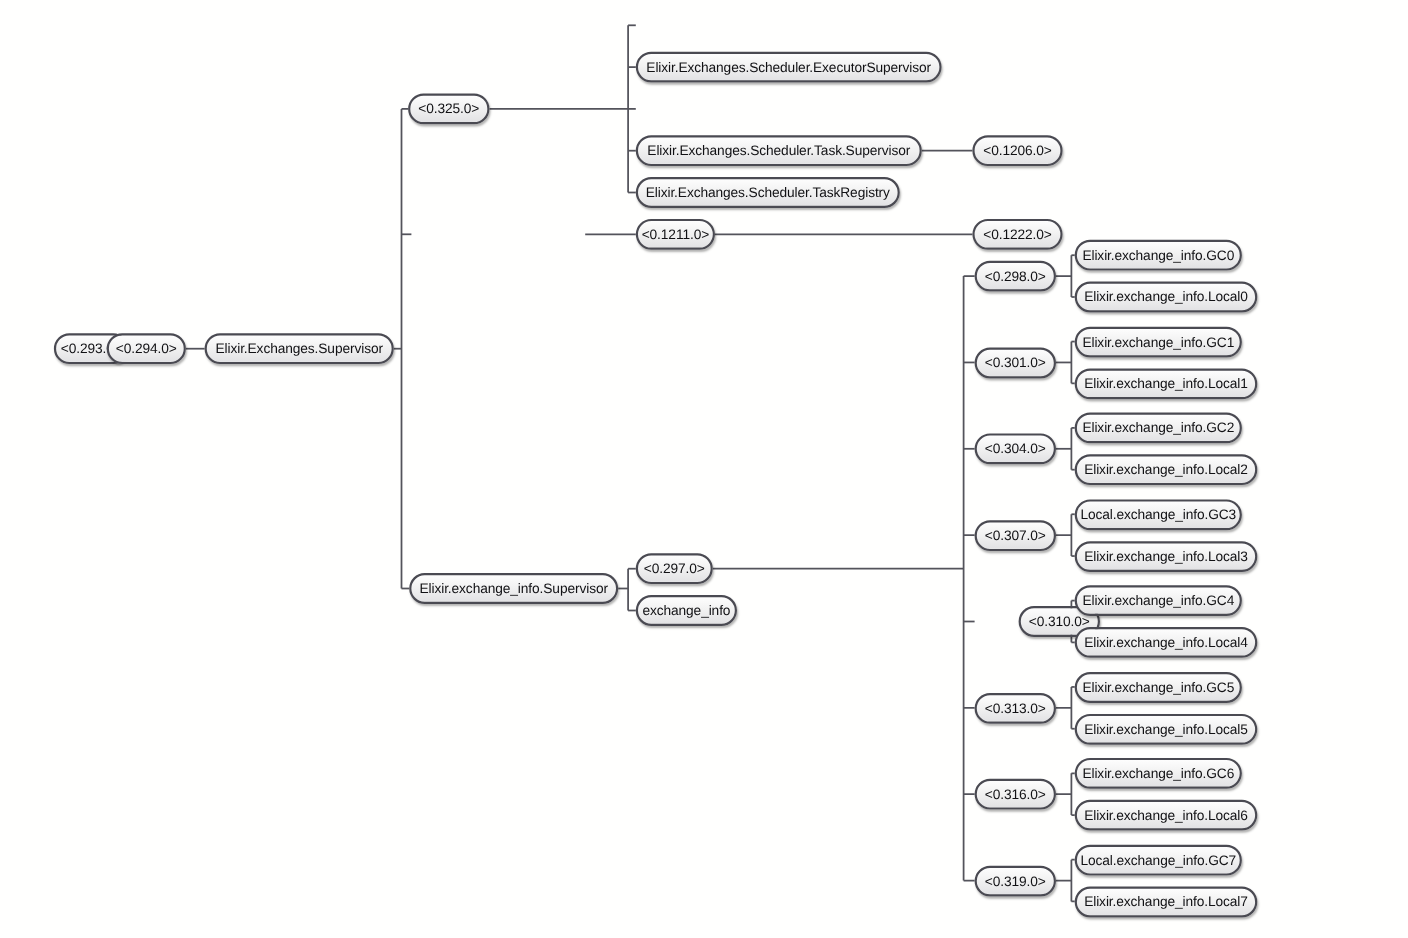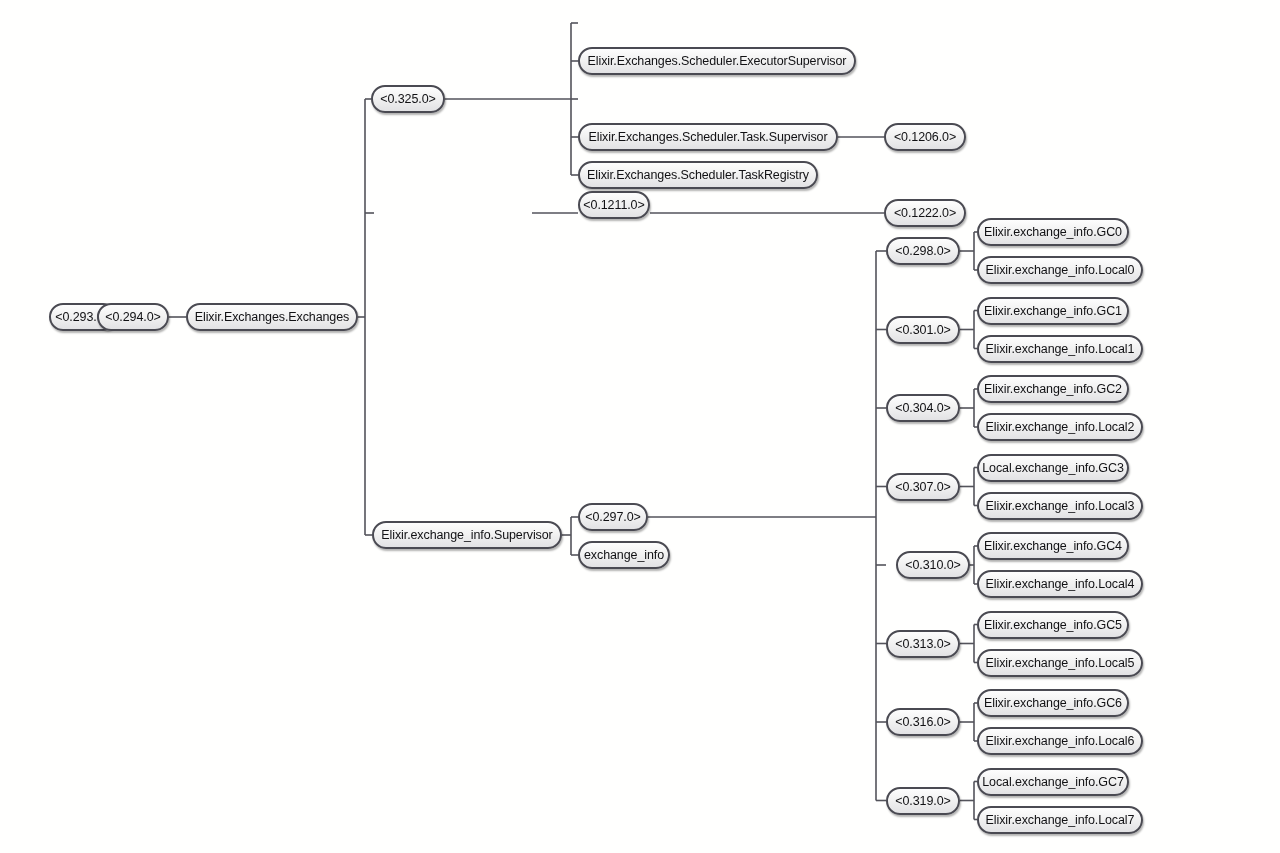--- a/index.html
+++ b/index.html
@@ -108,51 +108,51 @@
       <path d="M974 703 H977" fill="none" stroke="#53535b" stroke-width="1.6" stroke-linecap="butt" stroke-linejoin="miter"></path>
       <path d="M974 741 H977" fill="none" stroke="#53535b" stroke-width="1.6" stroke-linecap="butt" stroke-linejoin="miter"></path>
       <path d="M960 800.5 H974" fill="none" stroke="#53535b" stroke-width="1.6" stroke-linecap="butt" stroke-linejoin="miter"></path>
       <path d="M974 781.5 V819.5" fill="none" stroke="#53535b" stroke-width="1.6" stroke-linecap="butt" stroke-linejoin="miter"></path>
       <path d="M974 781.5 H977" fill="none" stroke="#53535b" stroke-width="1.6" stroke-linecap="butt" stroke-linejoin="miter"></path>
       <path d="M974 819.5 H977" fill="none" stroke="#53535b" stroke-width="1.6" stroke-linecap="butt" stroke-linejoin="miter"></path>
     </svg>
 
   <div class="node" style="left:13px;  top:303px; width:68px;margin-left:36px;">&lt;0.293.0&gt;</div>
   <div class="node" style="left:97px;  top:303px; width:72px;">&lt;0.294.0&gt;</div>
-  <div class="node" style="left:186px; top:303px; width:172px;">Elixir.Exchanges.Exchanges</div>
+  <div class="node" style="left:186px; top:303px; width:172px;">Elixir.Exchanges.Supervisor</div>
 
   <div class="node" style="left:371px; top:85px; width:74px;">&lt;0.325.0&gt;</div>
 
   <div class="node" style="left:578px; top:47px;  width:278px;">Elixir.Exchanges.Scheduler.ExecutorSupervisor</div>
   <div class="node" style="left:578px; top:123px; width:260px;">Elixir.Exchanges.Scheduler.Task.Supervisor</div>
   <div class="node" style="left:578px; top:161px; width:240px;">Elixir.Exchanges.Scheduler.TaskRegistry</div>
 
   <div class="node" style="left:884px; top:123px; width:82px;">&lt;0.1206.0&gt;</div>
 
-  <div class="node" style="left:578px; top:191px; width:72px;">&lt;0.1211.0&gt;</div>
+  <div class="node" style="left:578px; top:199px; width:72px;">&lt;0.1211.0&gt;</div>
   <div class="node" style="left:884px; top:199px; width:82px;">&lt;0.1222.0&gt;</div>
 
   <div class="node" style="left:372px; top:521px; width:190px;">Elixir.exchange_info.Supervisor</div>
   <div class="node" style="left:578px; top:503px; width:70px;">&lt;0.297.0&gt;</div>
   <div class="node" style="left:578px; top:541px; width:92px;">exchange_info</div>
 
   <div id="worker-layer">
       <div class="node" style="left: 886px; top: 237px; width: 74px;">&lt;0.298.0&gt;</div>
       <div class="node" style="left: 977px; top: 218px; width: 152px;">Elixir.exchange_info.GC0</div>
       <div class="node" style="left: 977px; top: 256px; width: 166px;">Elixir.exchange_info.Local0</div>
       <div class="node" style="left: 886px; top: 316px; width: 74px;">&lt;0.301.0&gt;</div>
       <div class="node" style="left: 977px; top: 297px; width: 152px;">Elixir.exchange_info.GC1</div>
       <div class="node" style="left: 977px; top: 335px; width: 166px;">Elixir.exchange_info.Local1</div>
       <div class="node" style="left: 886px; top: 394px; width: 74px;">&lt;0.304.0&gt;</div>
       <div class="node" style="left: 977px; top: 375px; width: 152px;">Elixir.exchange_info.GC2</div>
       <div class="node" style="left: 977px; top: 413px; width: 166px;">Elixir.exchange_info.Local2</div>
       <div class="node" style="left: 886px; top: 473px; width: 74px;">&lt;0.307.0&gt;</div>
       <div class="node" style="left: 977px; top: 454px; width: 152px;">Local.exchange_info.GC3</div>
       <div class="node" style="left: 977px; top: 492px; width: 166px;">Elixir.exchange_info.Local3</div>
-      <div class="node" style="left: 896px; top: 551px; width: 74px;">&lt;0.310.0&gt;</div>
+      <div class="node" style="left: 926px; top: 551px; width: 74px;">&lt;0.310.0&gt;</div>
       <div class="node" style="left: 977px; top: 532px; width: 152px;">Elixir.exchange_info.GC4</div>
       <div class="node" style="left: 977px; top: 570px; width: 166px;">Elixir.exchange_info.Local4</div>
       <div class="node" style="left: 886px; top: 630px; width: 74px;">&lt;0.313.0&gt;</div>
       <div class="node" style="left: 977px; top: 611px; width: 152px;">Elixir.exchange_info.GC5</div>
       <div class="node" style="left: 977px; top: 649px; width: 166px;">Elixir.exchange_info.Local5</div>
       <div class="node" style="left: 886px; top: 708px; width: 74px;">&lt;0.316.0&gt;</div>
       <div class="node" style="left: 977px; top: 689px; width: 152px;">Elixir.exchange_info.GC6</div>
       <div class="node" style="left: 977px; top: 727px; width: 166px; text-align: right;">Elixir.exchange_info.Local6</div>
       <div class="node" style="left: 886px; top: 787px; width: 74px;">&lt;0.319.0&gt;</div>
       <div class="node" style="left: 977px; top: 768px; width: 152px;">Local.exchange_info.GC7</div>

